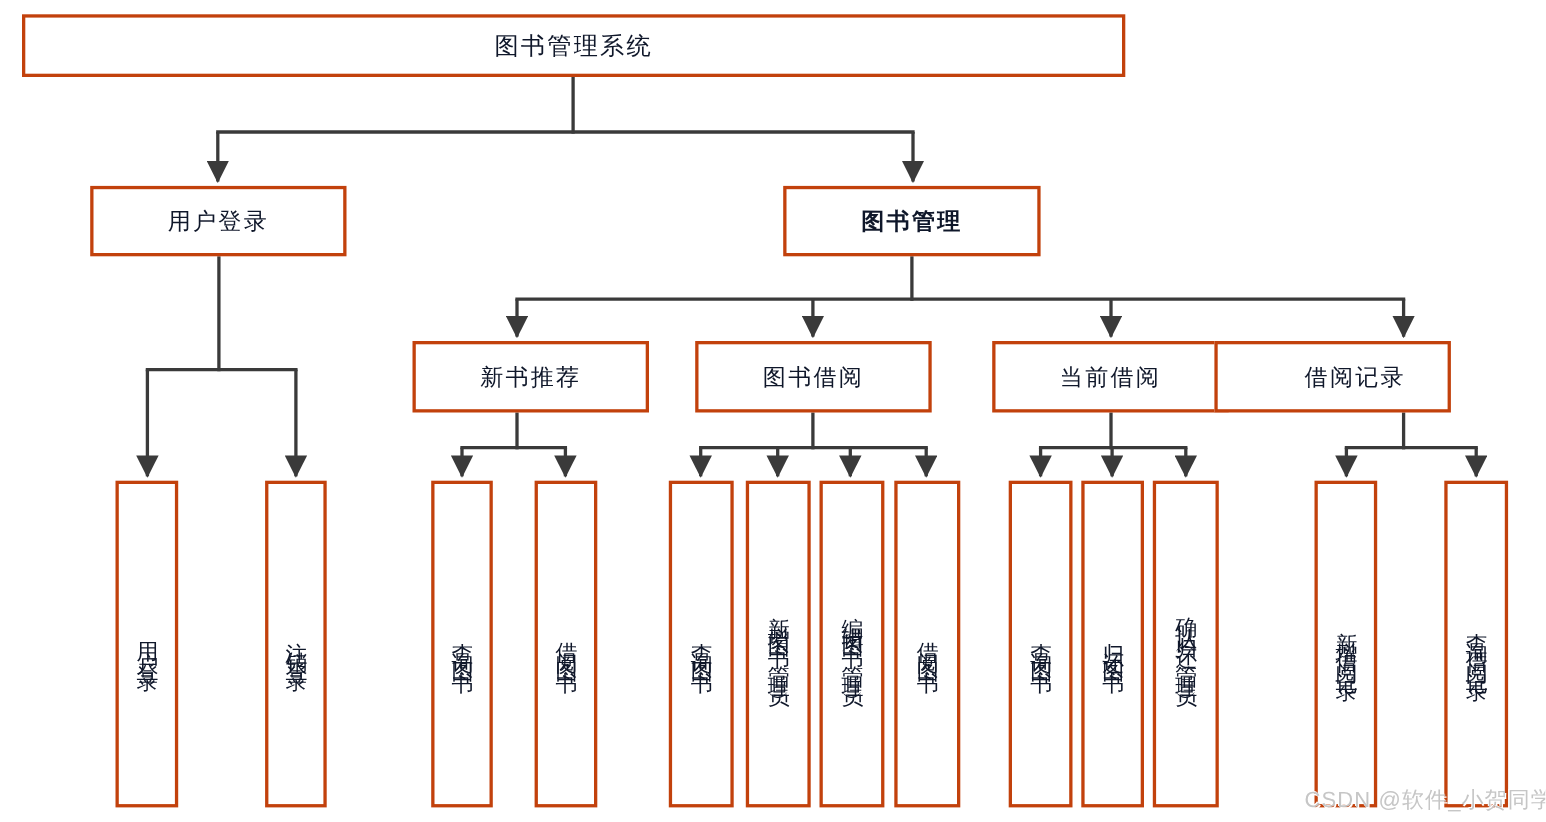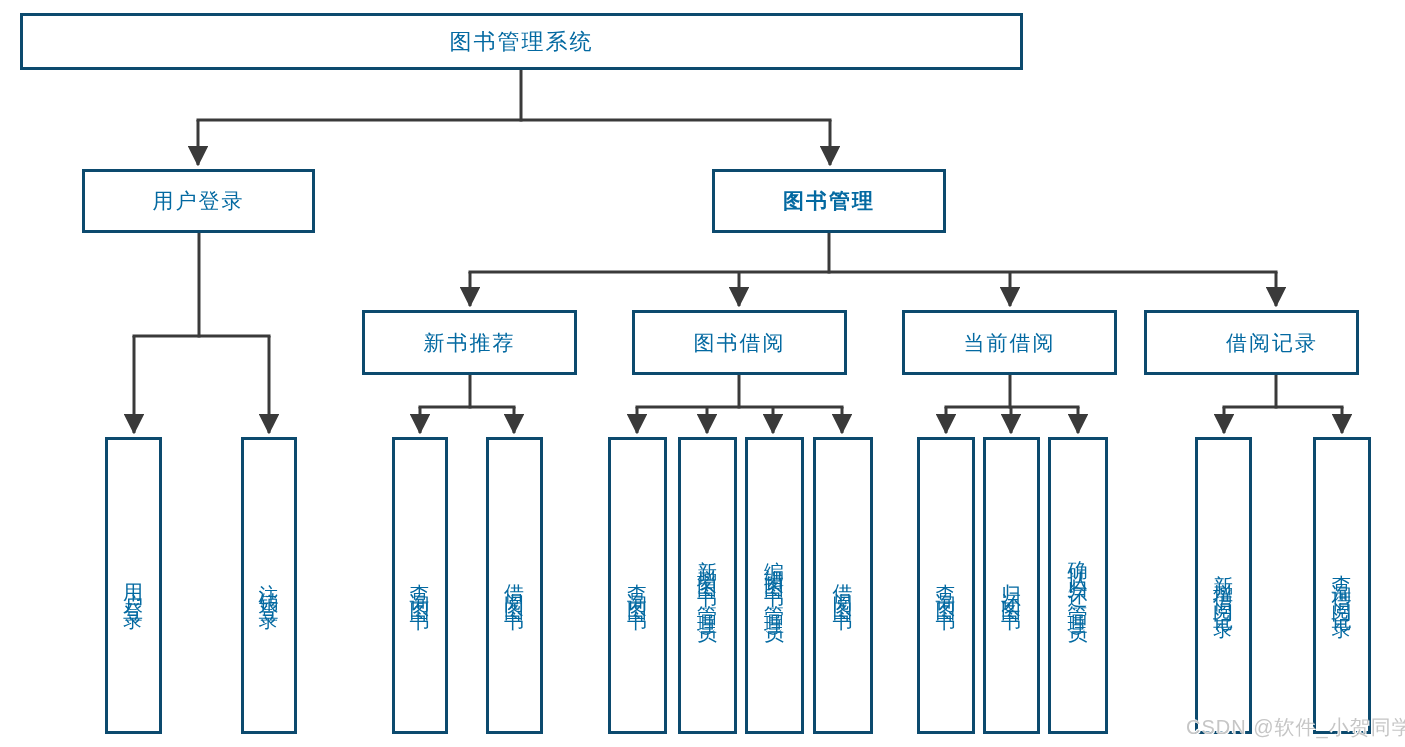--- a/index.html
+++ b/index.html
@@ -26,25 +26,25 @@
     stroke: #3a3a3a;
     stroke-width: 3;
   }
   .connectors line.plain {
     stroke-linecap: square;
   }
   .node {
     position: absolute;
     box-sizing: border-box;
     background: #ffffff;
-    border: 3px solid #0c4a6e;
+    border: 3px solid #c2410c;
     display: flex;
     align-items: center;
     justify-content: center;
-    color: #0369a1;
+    color: #0f172a;
     text-align: center;
   }
   .h-node {
     font-size: 21px;
     letter-spacing: 2px;
   }
   .root-node {
     font-size: 22px;
   }
   .leaf {
@@ -118,24 +118,24 @@
     <line class="plain" x1="1224" y1="407" x2="1342" y2="407"></line>
     <line x1="1224" y1="407" x2="1224" y2="433" marker-end="url(#arrow)"></line>
     <line x1="1342" y1="407" x2="1342" y2="433" marker-end="url(#arrow)"></line>
   </svg>
 
   <div class="node h-node root-node" style="left:20px; top:13px; width:1003px; height:57px;">图书管理系统</div>
 
   <div class="node h-node" style="left:82px; top:169px; width:233px; height:64px;">用户登录</div>
   <div class="node h-node" style="left:712px; top:169px; width:234px; height:64px;font-weight:bold;">图书管理</div>
 
-  <div class="node h-node" style="left:362px; top:310px; width:215px; height:65px;font-family:Liberation Mono, monospace;">新书推荐</div>
+  <div class="node h-node" style="left:375px; top:310px; width:215px; height:65px;font-family:Liberation Mono, monospace;">新书推荐</div>
   <div class="node h-node" style="left:902px; top:310px; width:215px; height:65px;">当前借阅</div>
   <div class="node h-node" style="left:632px; top:310px; width:215px; height:65px;">图书借阅</div>
-  <div class="node h-node" style="left:1144px; top:310px; width:215px; height:65px;padding-left:41px;">借阅记录</div>
+  <div class="node h-node" style="left:1104px; top:310px; width:215px; height:65px;padding-left:41px;">借阅记录</div>
 
   <div class="node leaf" style="left:105px; top:437px; width:57px; height:297px;">
     <span>用户登录</span>
   </div>
   <div class="node leaf" style="left:241px; top:437px; width:56px; height:297px;">
     <span>注销登录</span>
   </div>
 
   <div class="node leaf" style="left:392px; top:437px; width:56px; height:297px;">
     <span>查询图书</span>

